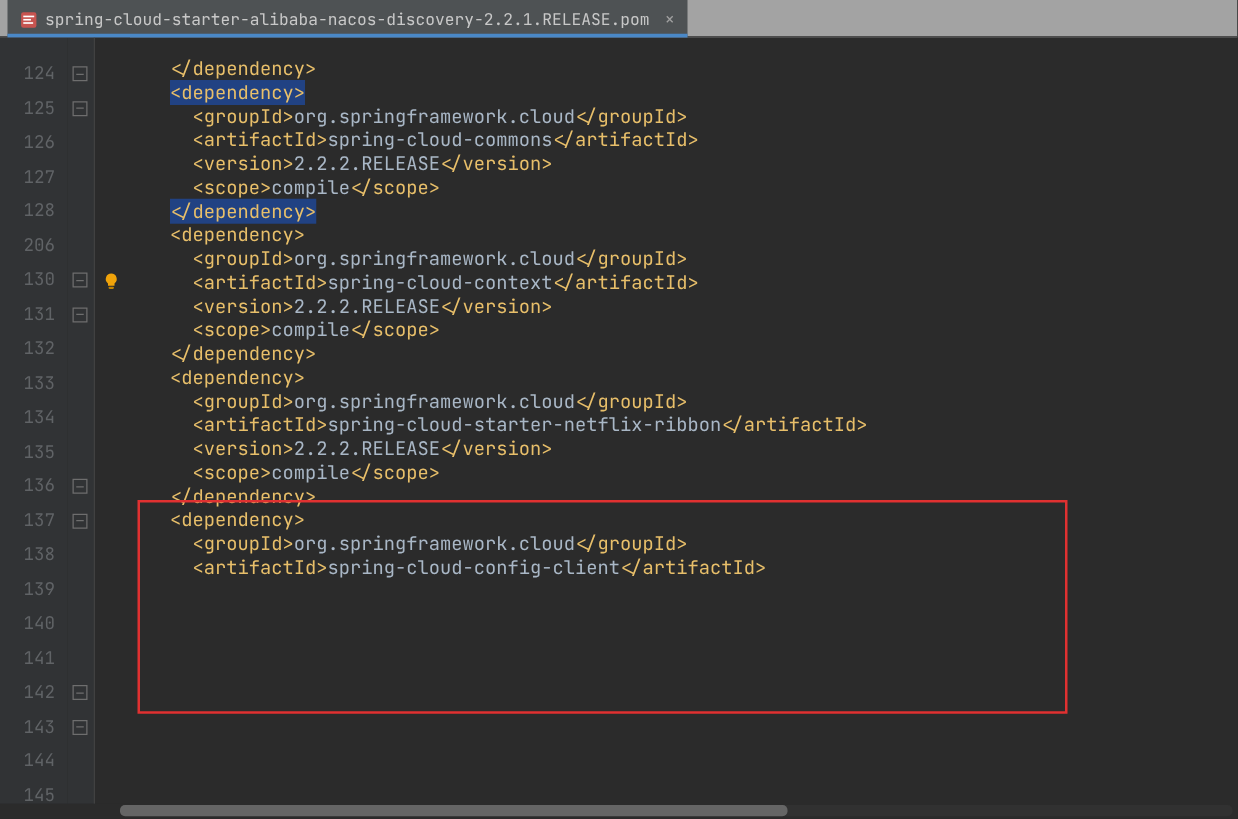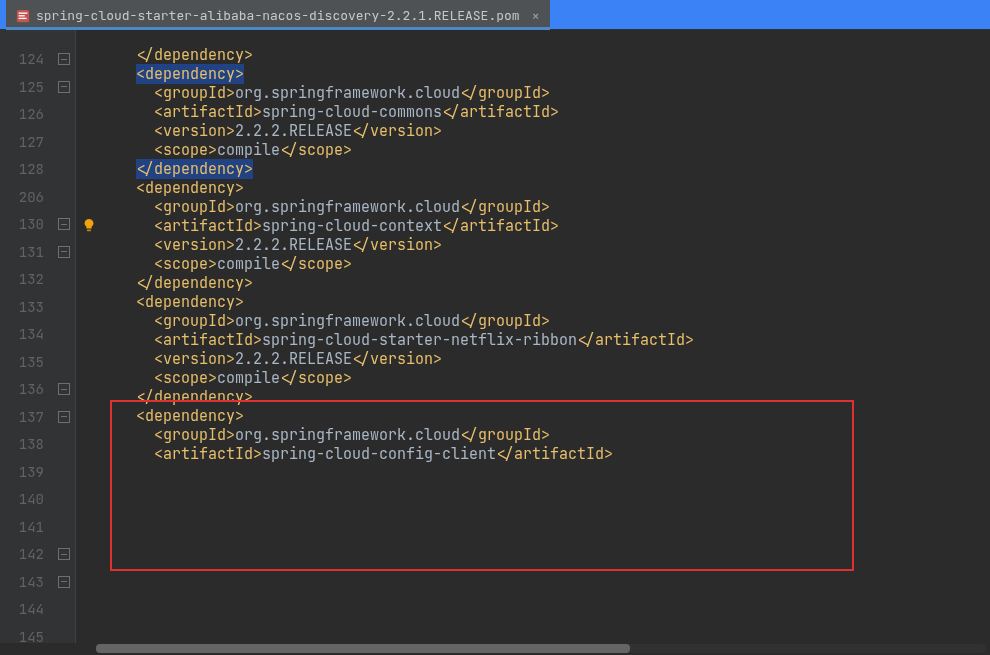--- a/index.html
+++ b/index.html
@@ -5,21 +5,21 @@
   * { box-sizing: border-box; margin: 0; padding: 0; }
   body {
     width: 990px; height: 655px;
     background: #2b2b2b;
     font-family: "JetBrains Mono","Menlo","Consolas",monospace;
     font-size: 15px; overflow: hidden;
     color: #a9b7c6;
   }
   .tabbar {
     height: 30px; display: flex; align-items: stretch;
-    background: #3b82f6; border-bottom: 1px solid #323232;
+    background: #a3a3a3; border-bottom: 1px solid #323232;
     padding-left: 6px;
   }
   .tab {
     display: flex; align-items: center; gap: 6px;
     padding: 0 10px; background: #4e5254; color: #bbb;
     font-size: 13px; border-top: 2px solid transparent;
     position: relative;
   }
   .tab.active { background: #4e5254; color: #c8c8c8; }
   .tab.active::after{

